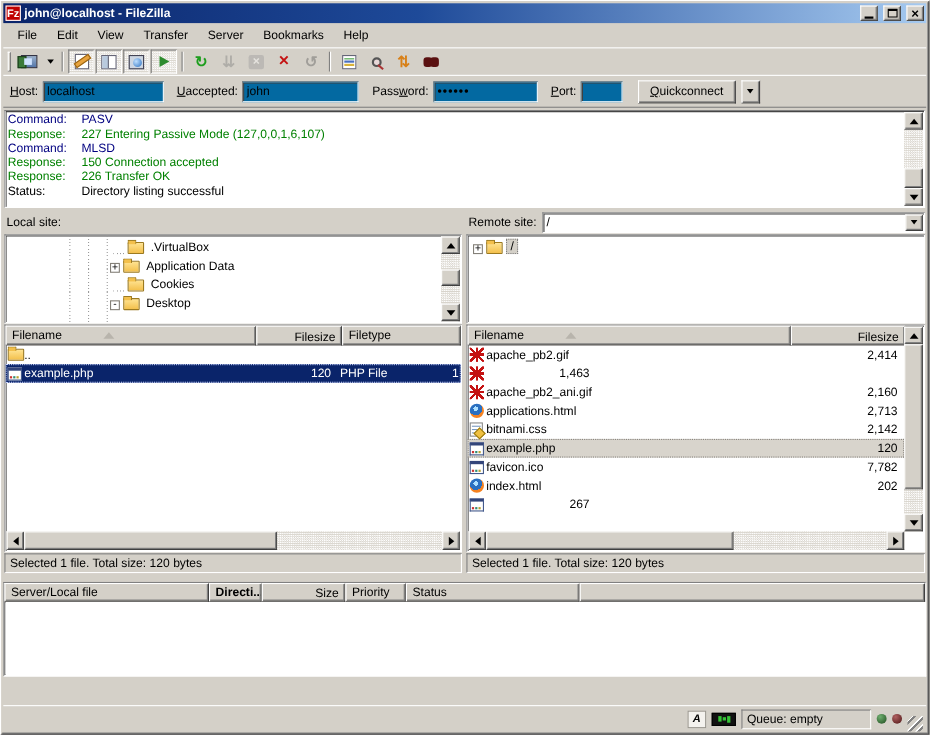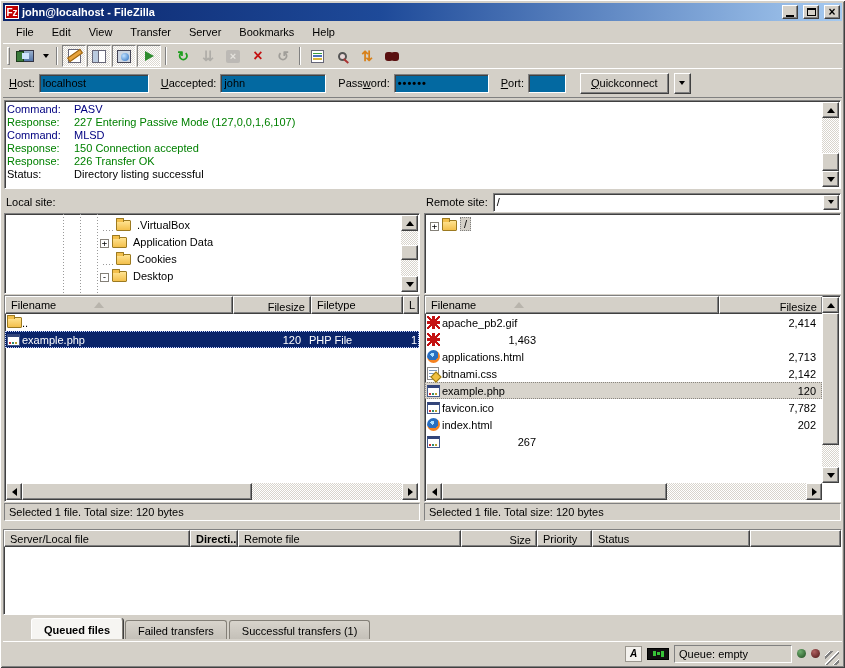--- a/index.html
+++ b/index.html
@@ -350,21 +350,21 @@
 
   <div class="listpane abs sunken" style="left:4px;top:295px;width:416px;">
     <div class="lheader">
       <span class="hcell" style="width:228px;">
           <span>Filename</span>
           <span class="sorttri"></span>
         </span>
       <span class="hcell right" style="width:78px;">
           <span>Filesize</span>
         </span>
-      <span class="hcell" style="width:92px;">
+      <span class="hcell" style="width:108px;">
           <span>Filetype</span>
         </span>
       <span class="hcell" style="flex:1;">
           <span>L</span>
         </span>
     </div>
     <div class="frow">
       <span class="fic" style="padding-left:2px;">
           <span class="ic-folder"></span>
         </span>
@@ -410,20 +410,27 @@
           <span class="fs" style="width:100px;">2,414</span>
         </div>
       <div class="frow">
           <span class="fic" style="padding-left:2px;">
             <span class="ic-splat"></span>
           </span>
           <span class="fs" style="width:100px;">1,463</span>
         </div>
       <div class="frow">
           <span class="fic" style="padding-left:2px;">
+            <span class="ic-splat"></span>
+          </span>
+          <span class="fn">apache_pb2_ani.gif</span>
+          <span class="fs" style="width:100px;">2,160</span>
+        </div>
+      <div class="frow">
+          <span class="fic" style="padding-left:2px;">
             <span class="ic-ff"></span>
           </span>
           <span class="fn">applications.html</span>
           <span class="fs" style="width:100px;">2,713</span>
         </div>
       <div class="frow">
           <span class="fic" style="padding-left:2px;">
             <span class="ic-css"></span>
           </span>
           <span class="fn">bitnami.css</span>
@@ -487,48 +494,34 @@
     </div>
 
   <div class="queuepane abs sunken">
     <div class="qheader">
       <span class="hcell" style="width:186px;">
           <span>Server/Local file</span>
         </span>
       <span class="hcell" style="width:48px;font-weight:bold;">
           <span>Directi...</span>
         </span>
-      <span class="hcell" style="width:223px;">
-          <span>Remote file</span>
-        </span>
       <span class="hcell right" style="width:76px;">
           <span>Size</span>
         </span>
       <span class="hcell" style="width:55px;">
           <span>Priority</span>
         </span>
       <span class="hcell" style="width:158px;">
           <span>Status</span>
         </span>
       <span class="hcell" style="flex:1;"></span>
     </div>
     <div class="qbody"></div>
   </div>
 
-  <div class="tabsrow abs">
-    <span class="tab active">
-        <span>Queued files</span>
-      </span>
-    <span class="tab">
-        <span>Failed transfers</span>
-      </span>
-    <span class="tab">
-        <span>Successful transfers (1)</span>
-      </span>
-  </div>
 
   <div class="statusbar abs">
     <span class="dtype">
         <span>A</span>
       </span>
     <span class="speedbadge">
         <i></i>
         <i style="height:3px;"></i>
         <i style="height:6px;"></i>
       </span>

